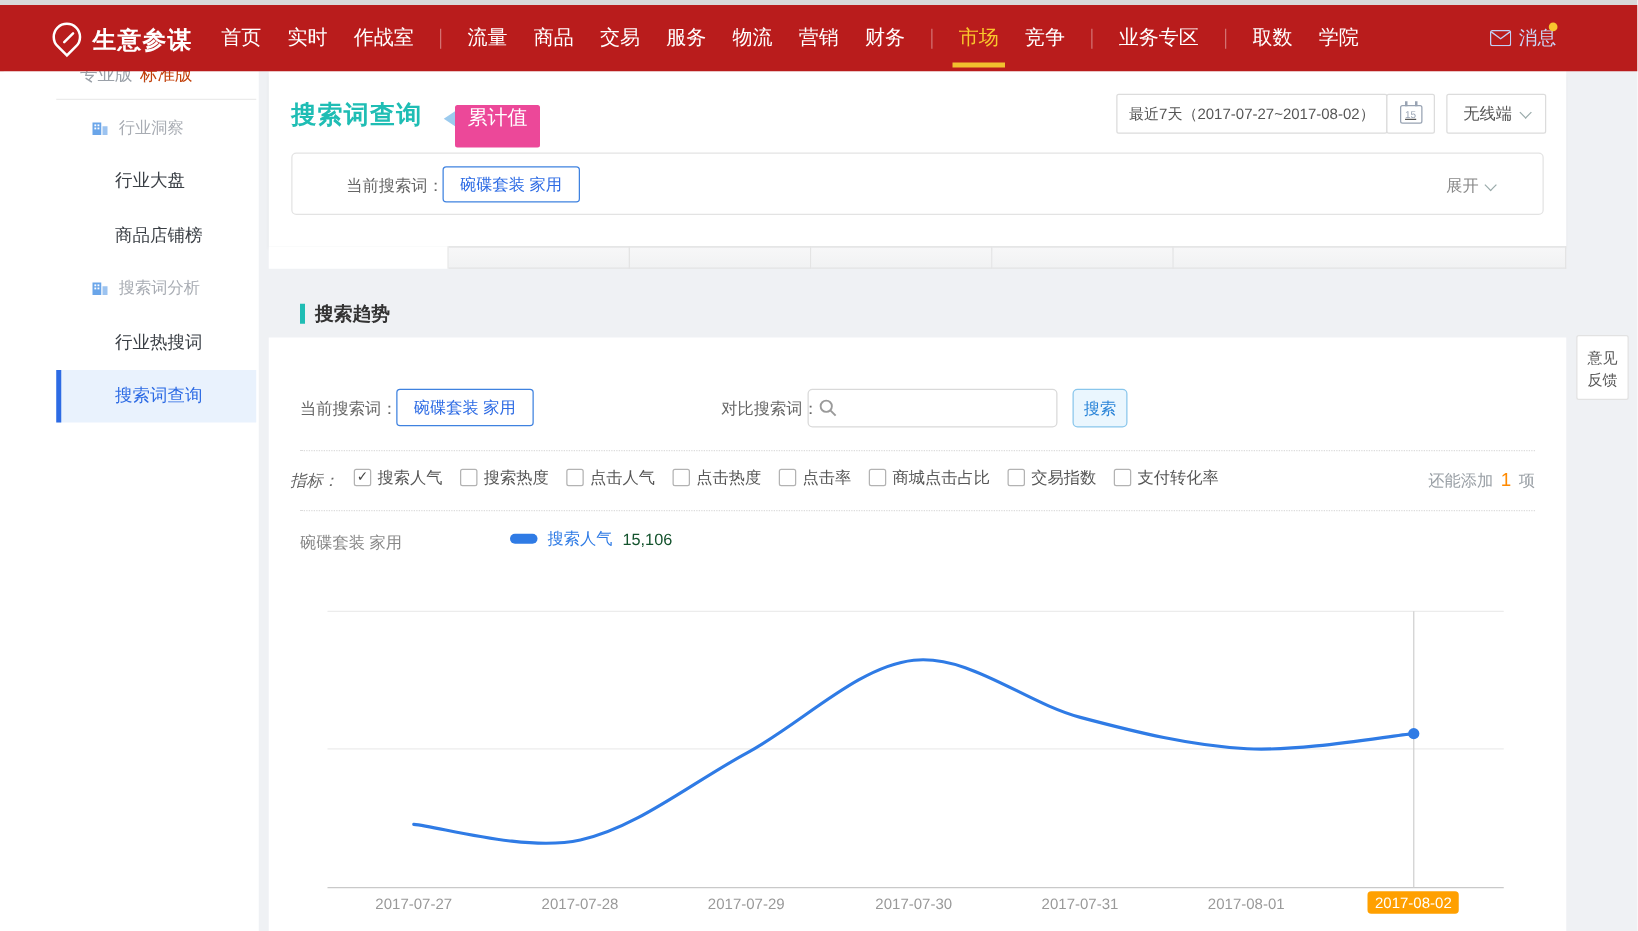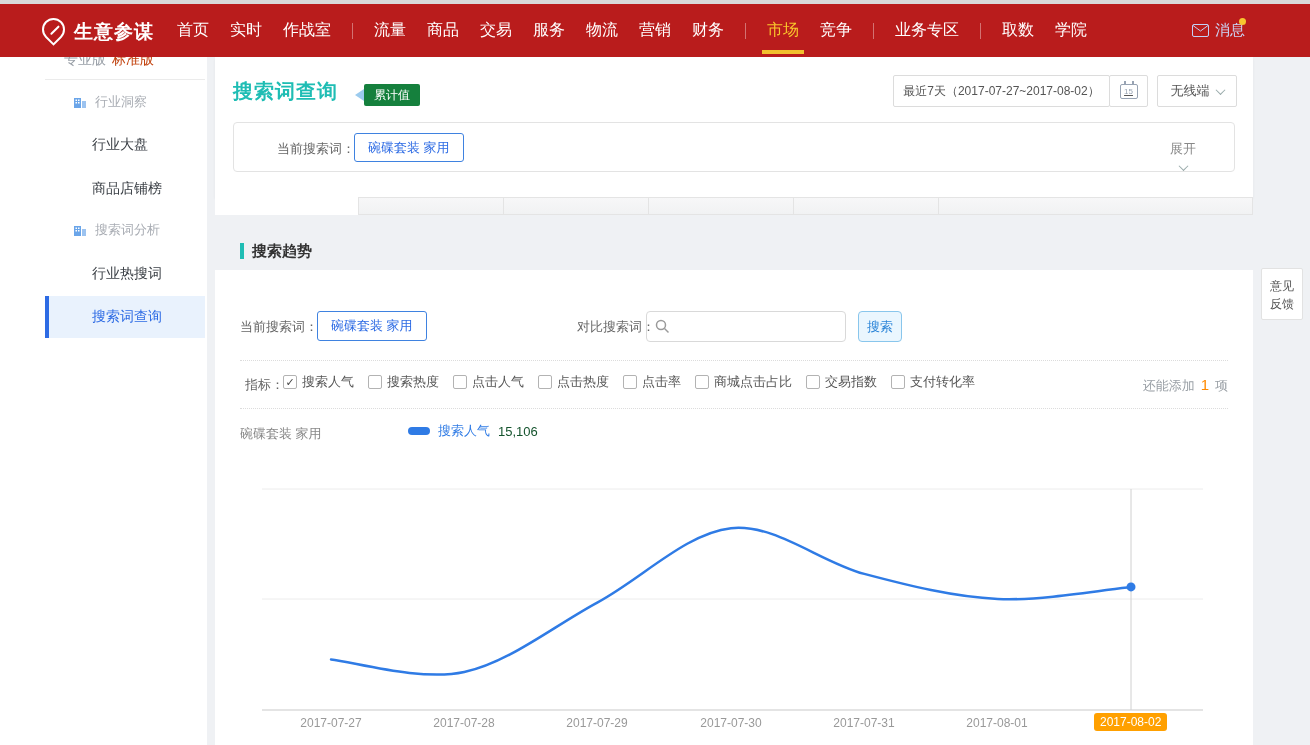--- a/index.html
+++ b/index.html
@@ -37,36 +37,36 @@
   .grp-label { font-size:13px; color:#A8ACB3; z-index:2; }
   .side-item { font-size:14px; color:#3a3f45; z-index:2; cursor:pointer; }
   .sel-bg { left:45px; top:296px; width:160px; height:42px; background:#E9F2FD; z-index:2; }
   .sel-bar { left:45px; top:296px; width:4px; height:42px; background:#2D6BE4; z-index:3; }
   .side-item.selected { color:#2D6BE4; }
 
   
   .panel1 { left:215px; top:57px; width:1038px; height:140px; background:#fff; box-shadow:0 2px 3px rgba(0,0,0,.05); }
   .page-title { position:absolute; left:18px; top:21px; font-size:20px; font-weight:bold; color:#1FBDB4; letter-spacing:1px; }
   .badge-arrow { position:absolute; left:134px; top:32px; width:0; height:0; border:6px solid transparent; border-right:9px solid #9CCBEE; }
-  .badge { position:absolute; left:149px; top:27px; height:22px; line-height:22px; padding:0 10px; background:#15803d; color:#fff; font-size:12px; border-radius:2px; }
+  .badge { position:absolute; left:149px; top:27px; height:34px; line-height:22px; padding:0 10px; background:#ec4899; color:#fff; font-size:16px; border-radius:2px; }
   .ctrl { position:absolute; top:18px; height:32px; border:1px solid #dcdcdc; background:#fff; border-radius:2px; color:#555;
           display:flex; align-items:center; justify-content:center; cursor:pointer; }
   .date-range { left:678px; width:217px; font-size:12px; }
   .cal-btn { left:894px; width:39px;text-decoration:underline; }
   .cal-glyph { width:18px; height:15px; border:1px solid #98A3B3; border-radius:2px; position:relative; font-size:8px; color:#98A3B3;
                display:flex; align-items:center; justify-content:center; }
   .cal-glyph::before, .cal-glyph::after { content:""; position:absolute; top:-4px; width:2px; height:4px; background:#98A3B3; }
   .cal-glyph::before { left:3px; } .cal-glyph::after { right:3px; }
   .device { left:942px; width:80px; font-size:13px; gap:7px; }
   .chev { width:7px; height:7px; border-right:1px solid #9aa; border-bottom:1px solid #9aa; transform:rotate(45deg) translate(-1px,-1px); }
   .cur-box { position:absolute; left:18px; top:65px; width:1002px; height:50px; border:1px solid #e3e3e3; border-radius:4px; }
   .cur-label { position:absolute; left:43px; top:17px; font-size:13px; color:#666; }
   .chip { border:1px solid #3F82E0; border-radius:3px; color:#2D6BE4; font-size:13px; display:flex; align-items:center; justify-content:center; cursor:pointer; background:#fff; }
   .cur-chip { position:absolute; left:120px; top:10px; height:29px; padding:0 13px; }
-  .expand { position:absolute; right:38px; top:17px; font-size:13px; color:#888; display:flex; gap:6px; align-items:center; cursor:pointer;flex-direction:column; }
+  .expand { position:absolute; right:38px; top:17px; font-size:13px; color:#888; display:flex; gap:6px; align-items:center; cursor:pointer; }
 
   
   .tabstrip { left:215px; top:197px; width:1038px; height:18px; display:flex; }
   .tabcell { background:linear-gradient(#f7f7f8,#f1f2f3); border:1px solid #e4e4e4; border-left:none; }
   .tabcell.first { background:#fff; border:none; border-right:1px solid #e4e4e4; }
   .tc0 { width:144px; } .tc1,.tc2,.tc3,.tc4 { width:145px; } .tc5 { width:314px; }
 
   
   .sec-bar { left:240px; top:243px; width:4px; height:16px; background:#1FBDB4; }
   .sec-title { left:252px; top:242px; font-size:15px; font-weight:bold; color:#333; }
@@ -78,21 +78,21 @@
   .t-chip { position:absolute; left:102px; top:41px; height:30px; padding:0 13px; }
   .t-cmp-label { left:362px; top:48px; }
   .cmp-wrap { position:absolute; left:431px; top:41px; width:200px; height:31px; border:1px solid #d9d9d9; border-radius:4px; }
   .cmp-input { position:absolute; left:28px; top:0; width:168px; height:29px; border:none; outline:none; font-size:13px; color:#333; font-family:inherit; }
   .cmp-input::placeholder { color:#bbb; }
   .mag { position:absolute; left:8px; top:7px; }
   .search-btn { position:absolute; left:643px; top:41px; width:44px; height:31px; background:#EAF6FE; border:1px solid #89C6EC; border-radius:4px;
                 color:#2A84D8; font-size:13px; display:flex; align-items:center; justify-content:center; cursor:pointer; }
   .dotted { position:absolute; left:25px; width:988px; border-top:1px dotted #dcdcdc; }
   .d1 { top:90px; } .d2 { top:138px; }
-  .m-label { left:30px; top:106px; }
+  .m-label { left:17px; top:106px;font-style:italic; }
   .metrics { position:absolute; left:68px; top:103px; display:flex; align-items:center; gap:14px; }
   .metric { display:flex; align-items:center; gap:5px; cursor:pointer; }
   .cb { width:14px; height:14px; border:1px solid #b3b3b3; border-radius:2px; background:#fff; font-size:11px; line-height:12px; text-align:center; color:transparent; }
   .metric.checked .cb { color:#444; }
   .metric span.lbl { font-size:13px; color:#555; }
   .remaining { position:absolute; right:25px; top:106px; font-size:13px; color:#9aa0a6; display:flex; align-items:baseline; gap:6px; }
   .remaining b { color:#FF8A00; font-size:15px; font-weight:normal; }
   .series-term { position:absolute; left:25px; top:155px; font-size:13px; color:#888; }
   .legend { position:absolute; left:193px; top:152px; display:flex; align-items:center; gap:8px; cursor:pointer; }
   .pill { width:22px; height:8px; border-radius:4px; background:#2F7BE5; }

